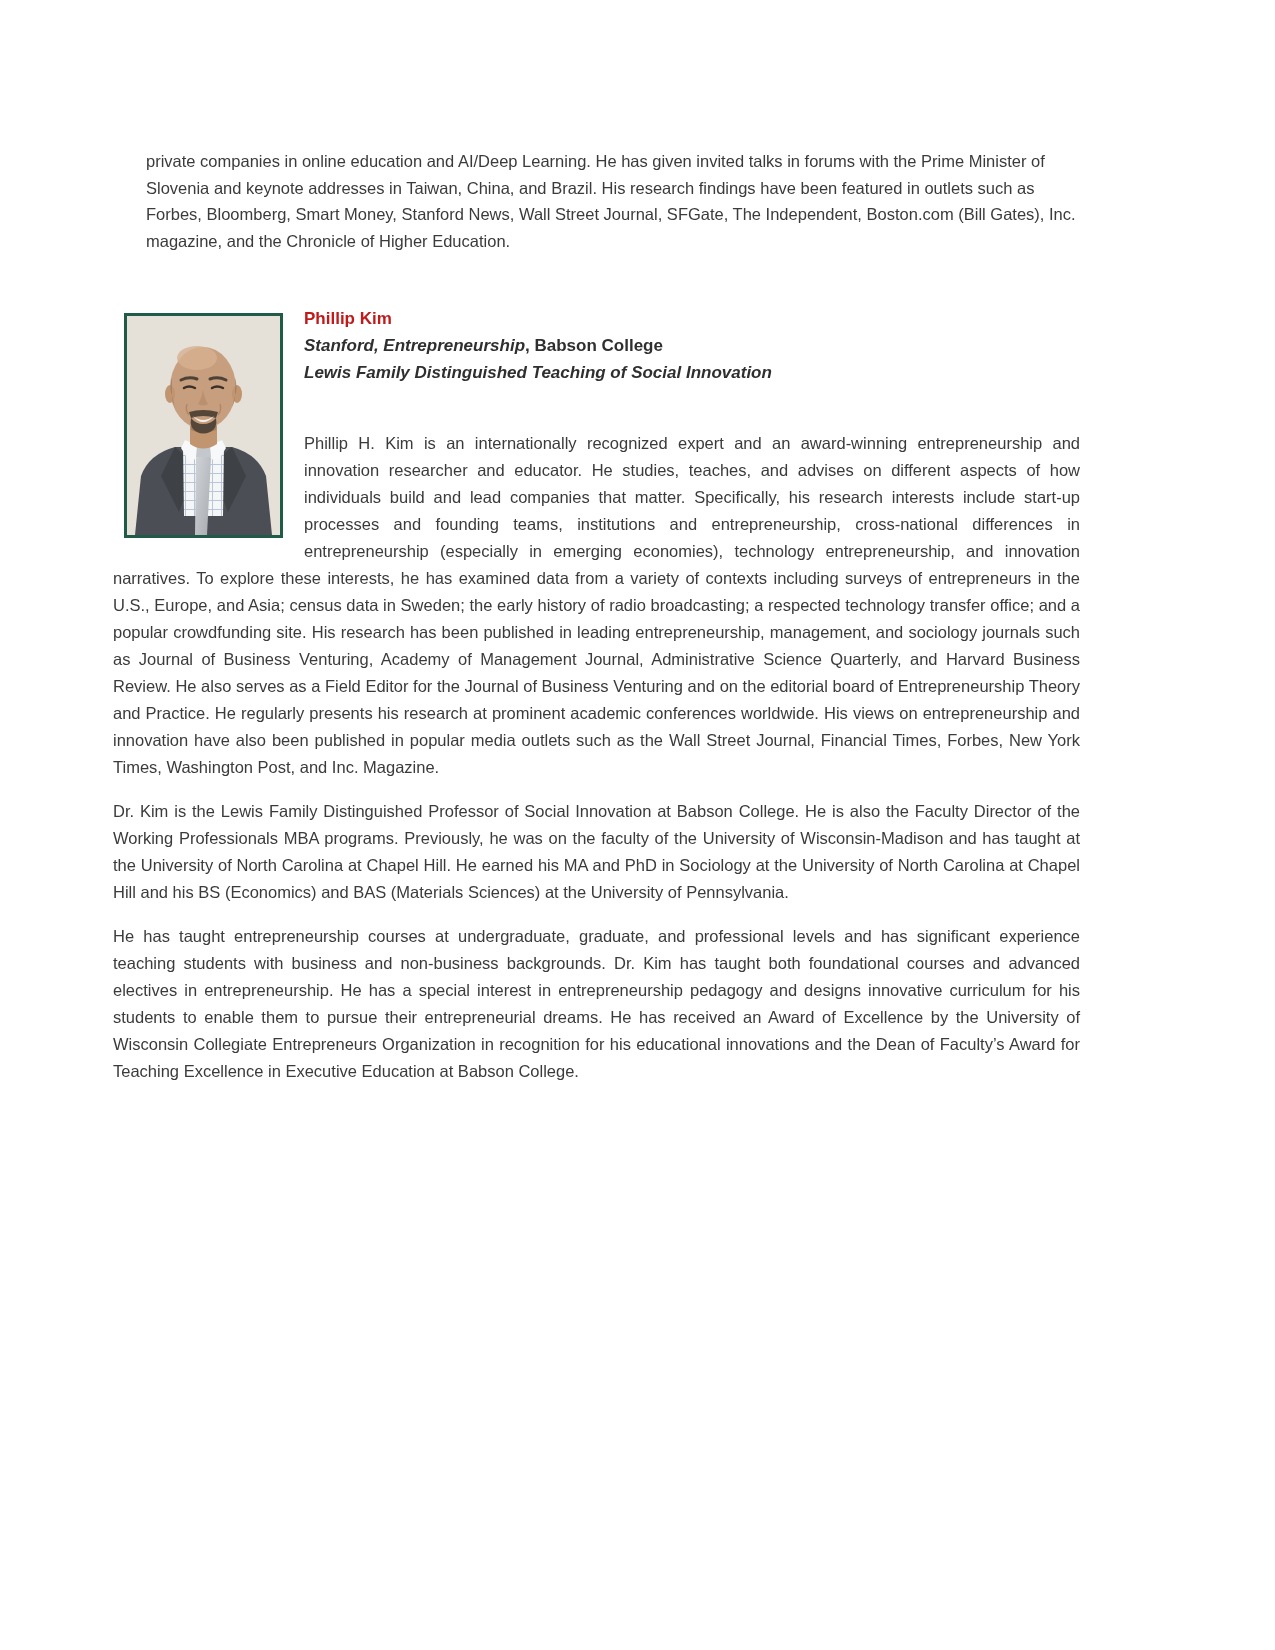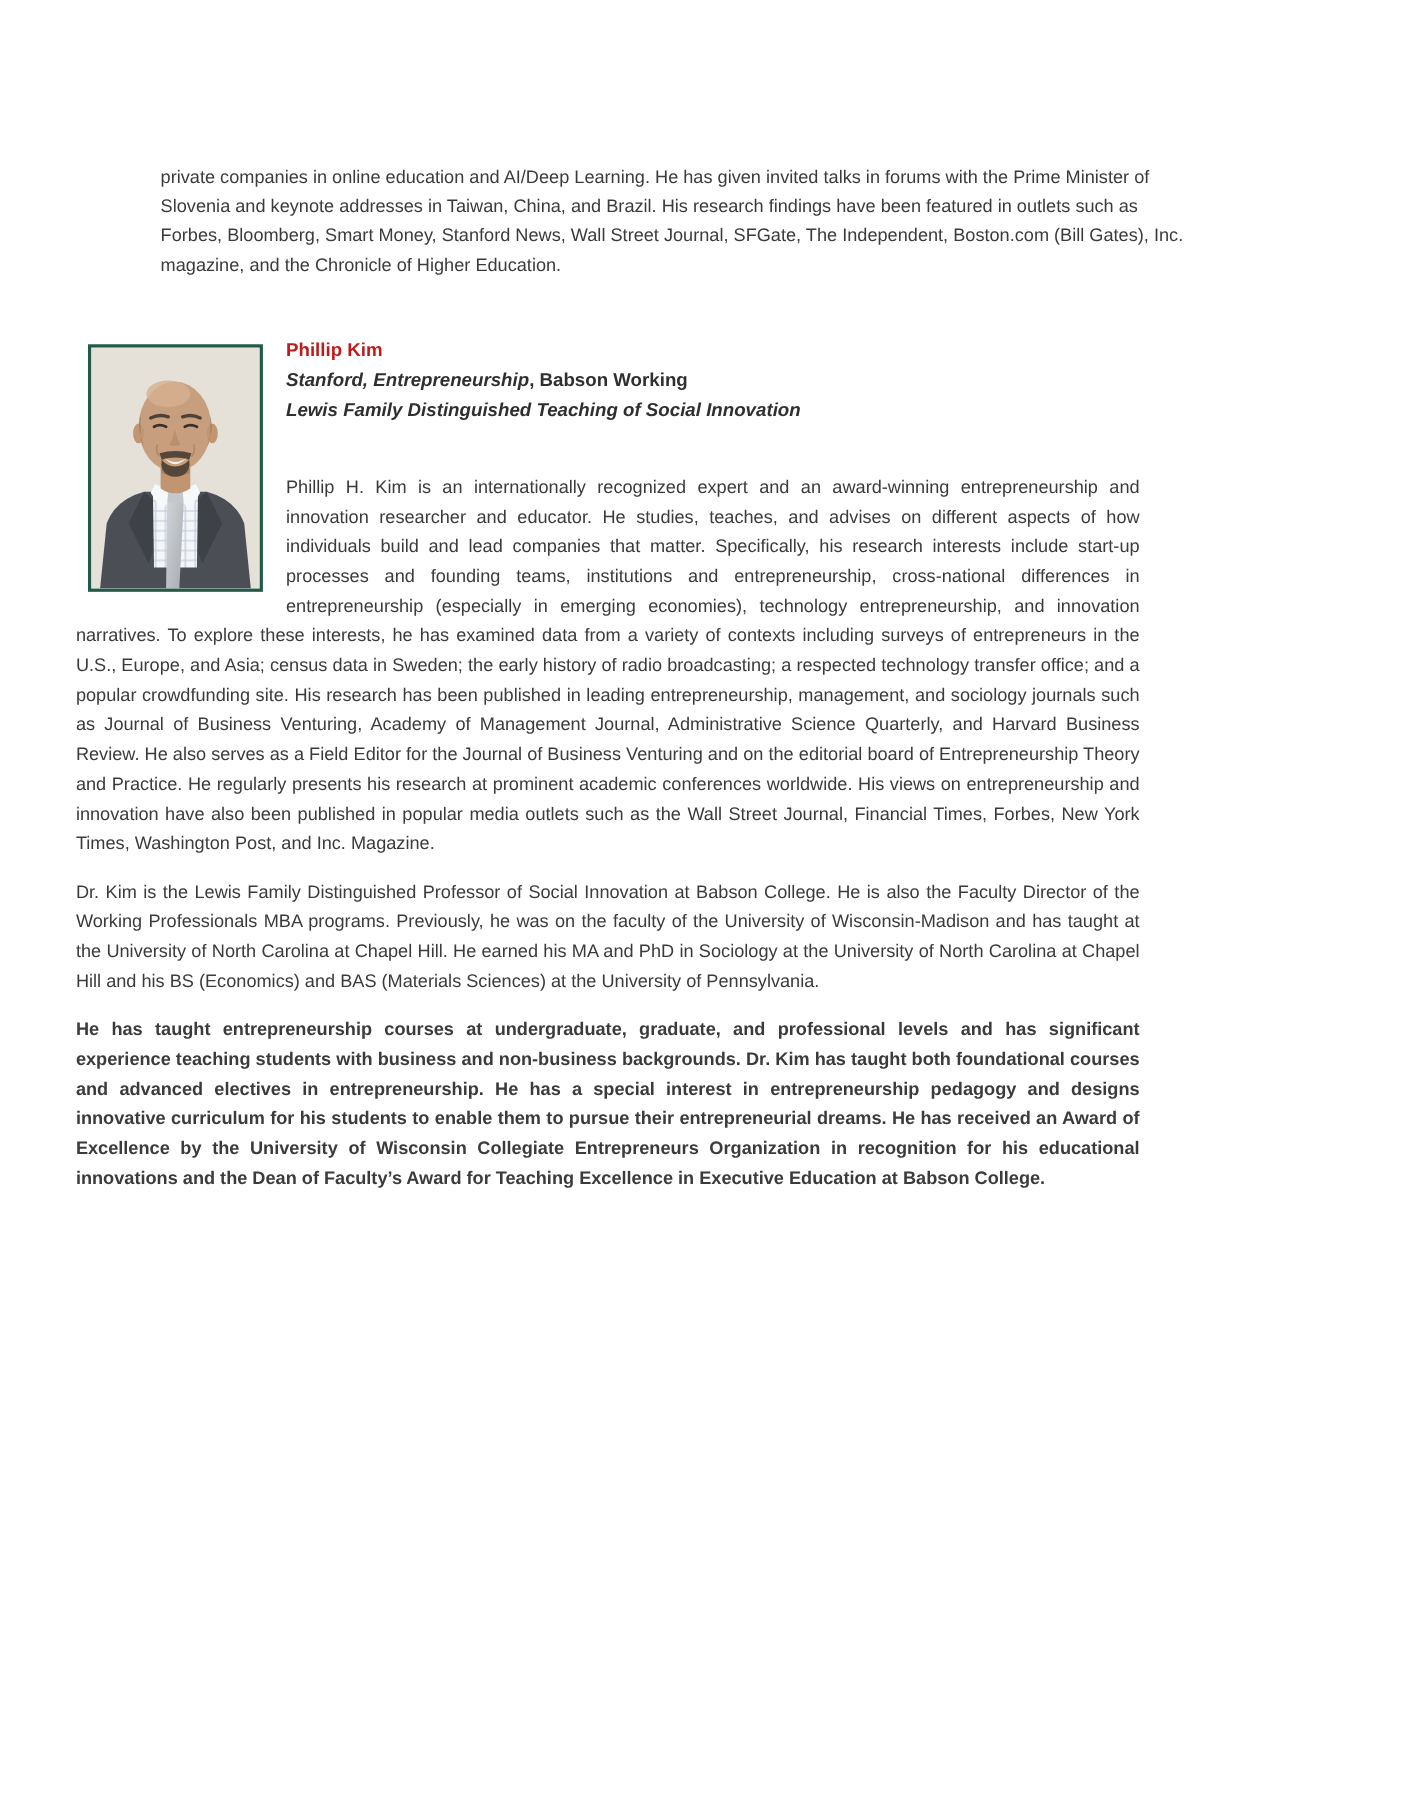--- a/index.html
+++ b/index.html
@@ -26,21 +26,21 @@
   .intro {
     margin: 148px 0 0 146px;
     width: 940px;
     font-size: 16.5px;
     line-height: 26.5px;
     font-weight: 300;
     text-align: left;
     color: #3b3b3b;
   }
   .bio-section {
-    margin: 51px 0 0 69px;
+    margin: 51px 0 0 113px;
     width: 967px;
     font-size: 16.5px;
     line-height: 27px;
     font-weight: 300;
     color: #3b3b3b;
   }
   .photo-frame {
     float: left;
     width: 153px;
     height: 219px;
@@ -77,21 +77,21 @@
     margin: 0;
     font-style: italic;
     font-size: 16.5px;
     line-height: 27px;
     color: #3b3b3b;
   }
   .para {
     margin: 0 0 17px 0;
     text-align: justify;
   }
-  .para:last-child { margin-bottom: 0; font-weight: bold; }
+  .para:last-child { margin-bottom: 0; }
 </style>
 </head>
 <body>
 
 <div class="page">
 
   <p class="intro">private companies in online education and AI/Deep Learning. He has given invited talks in forums with the Prime Minister of Slovenia and keynote addresses in Taiwan, China, and Brazil. His research findings have been featured in outlets such as Forbes, Bloomberg, Smart Money, Stanford News, Wall Street Journal, SFGate, The Independent, Boston.com (Bill Gates), Inc. magazine, and the Chronicle of Higher Education.</p>
 
   <div class="bio-section">
 
@@ -151,21 +151,21 @@
 
         <path d="M66 100 Q76 108 87 100 Q82 106 76 106 Q71 106 66 100 Z" fill="#f4f1ea"></path>
 
         <path d="M60 88 Q58 94 62 99" stroke="#a87f5d" stroke-width="1.5" fill="none" opacity="0.7"></path>
         <path d="M93 88 Q95 94 91 99" stroke="#a87f5d" stroke-width="1.5" fill="none" opacity="0.7"></path>
       </svg>
     </div>
 
     <div class="heading">
       <p class="profile-name">Phillip Kim</p>
-      <p class="profile-title"><span class="em">Stanford, Entrepreneurship</span><span>, Babson Working</span></p>
+      <p class="profile-title"><span class="em">Stanford, Entrepreneurship</span><span>, Babson College</span></p>
       <p class="profile-subtitle">Lewis Family Distinguished Teaching of Social Innovation</p>
     </div>
 
 
     <p class="para">Phillip H. Kim is an internationally recognized expert and an award-winning entrepreneurship and innovation researcher and educator. He studies, teaches, and advises on different aspects of how individuals build and lead companies that matter. Specifically, his research interests include start-up processes and founding teams, institutions and entrepreneurship, cross-national differences in entrepreneurship (especially in emerging economies), technology entrepreneurship, and innovation narratives. To explore these interests, he has examined data from a variety of contexts including surveys of entrepreneurs in the U.S., Europe, and Asia; census data in Sweden; the early history of radio broadcasting; a respected technology transfer office; and a popular crowdfunding site. His research has been published in leading entrepreneurship, management, and sociology journals such as Journal of Business Venturing, Academy of Management Journal, Administrative Science Quarterly, and Harvard Business Review. He also serves as a Field Editor for the Journal of Business Venturing and on the editorial board of Entrepreneurship Theory and Practice. He regularly presents his research at prominent academic conferences worldwide. His views on entrepreneurship and innovation have also been published in popular media outlets such as the Wall Street Journal, Financial Times, Forbes, New York Times, Washington Post, and Inc. Magazine.</p>
 
     <p class="para">Dr. Kim is the Lewis Family Distinguished Professor of Social Innovation at Babson College. He is also the Faculty Director of the Working Professionals MBA programs. Previously, he was on the faculty of the University of Wisconsin-Madison and has taught at the University of North Carolina at Chapel Hill. He earned his MA and PhD in Sociology at the University of North Carolina at Chapel Hill and his BS (Economics) and BAS (Materials Sciences) at the University of Pennsylvania.</p>
 
     <p class="para">He has taught entrepreneurship courses at undergraduate, graduate, and professional levels and has significant experience teaching students with business and non-business backgrounds. Dr. Kim has taught both foundational courses and advanced electives in entrepreneurship. He has a special interest in entrepreneurship pedagogy and designs innovative curriculum for his students to enable them to pursue their entrepreneurial dreams. He has received an Award of Excellence by the University of Wisconsin Collegiate Entrepreneurs Organization in recognition for his educational innovations and the Dean of Faculty’s Award for Teaching Excellence in Executive Education at Babson College.</p>
 

